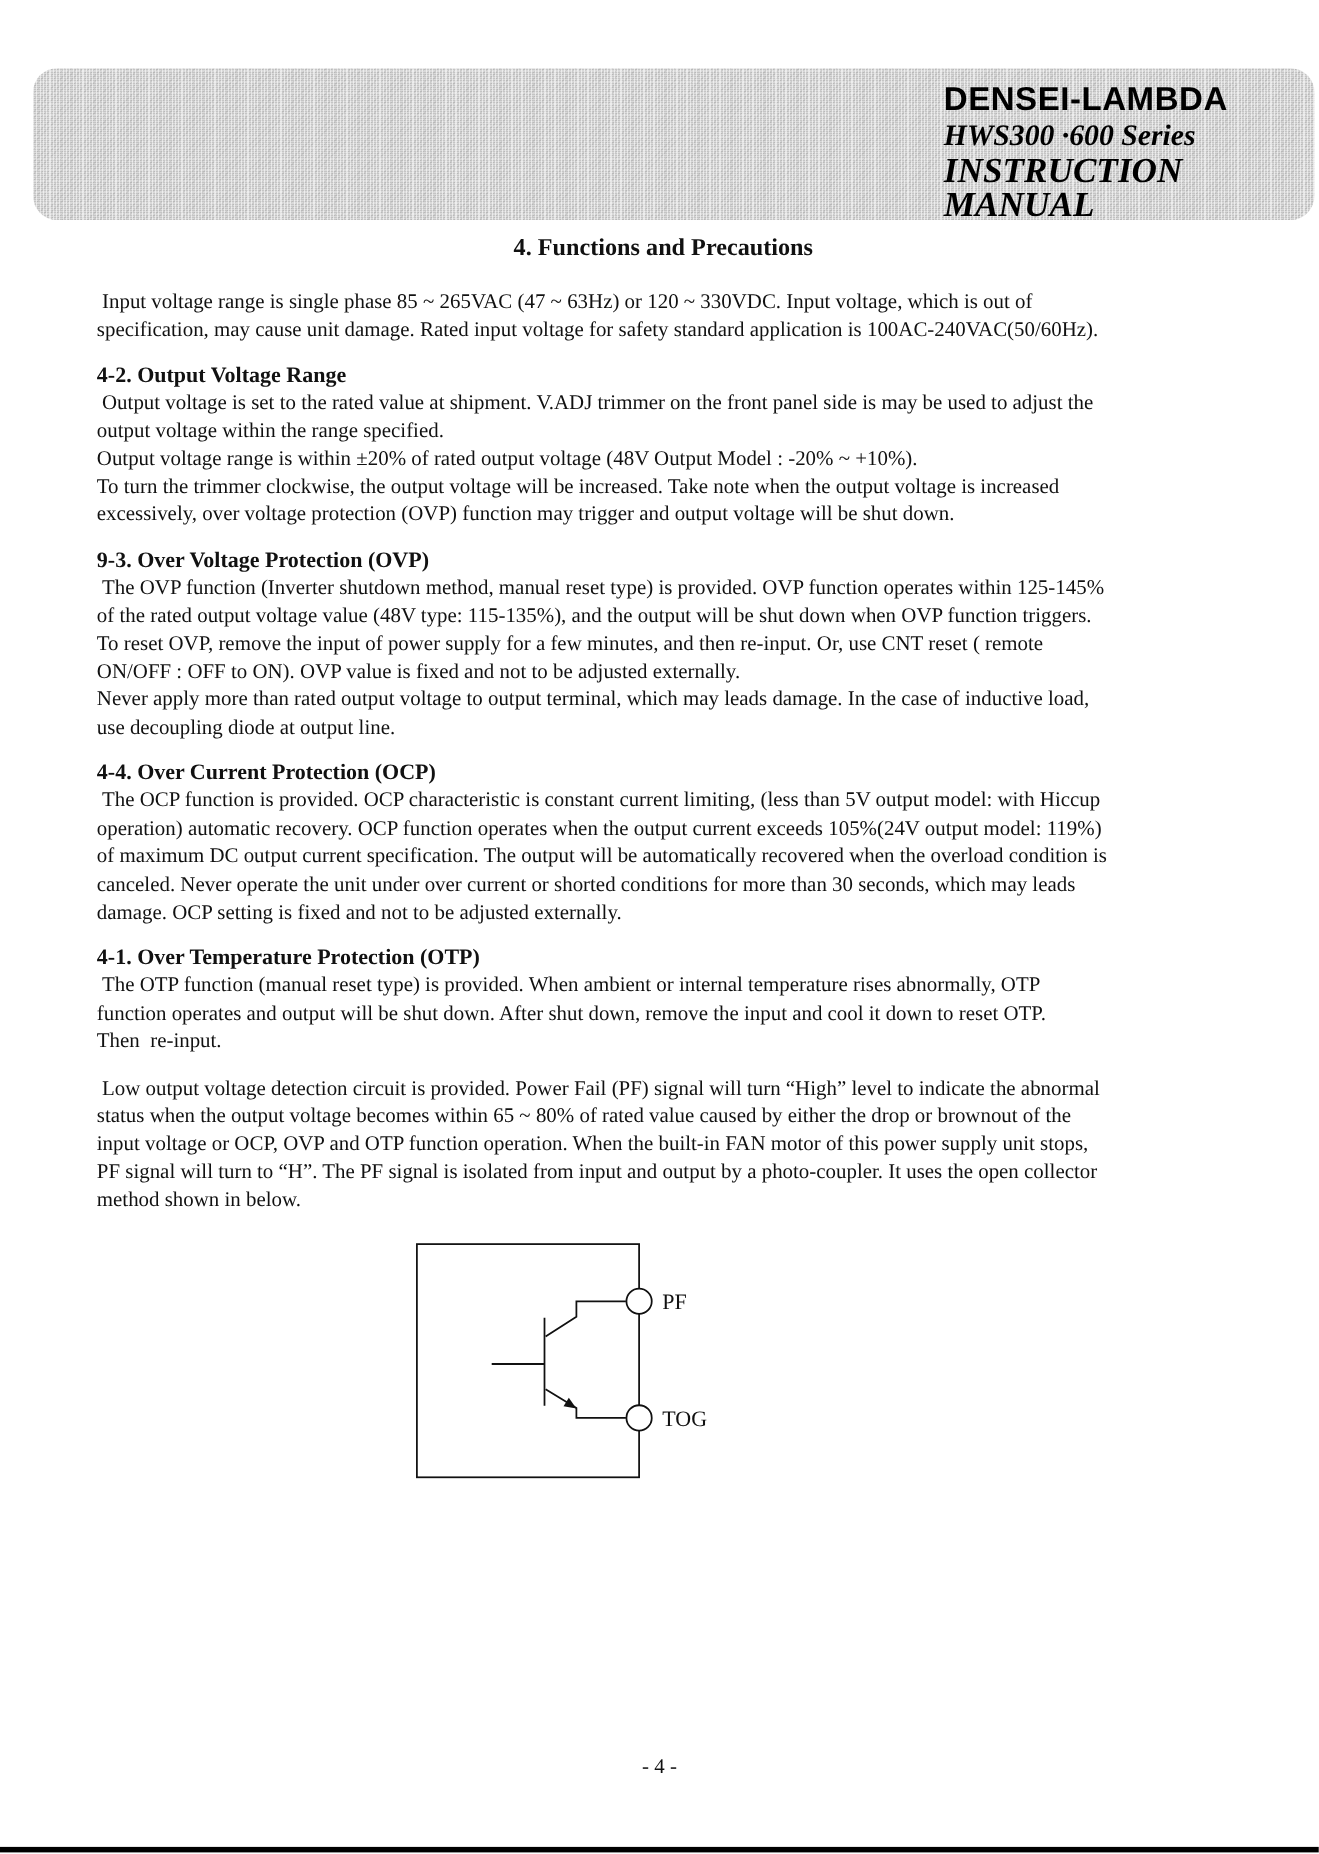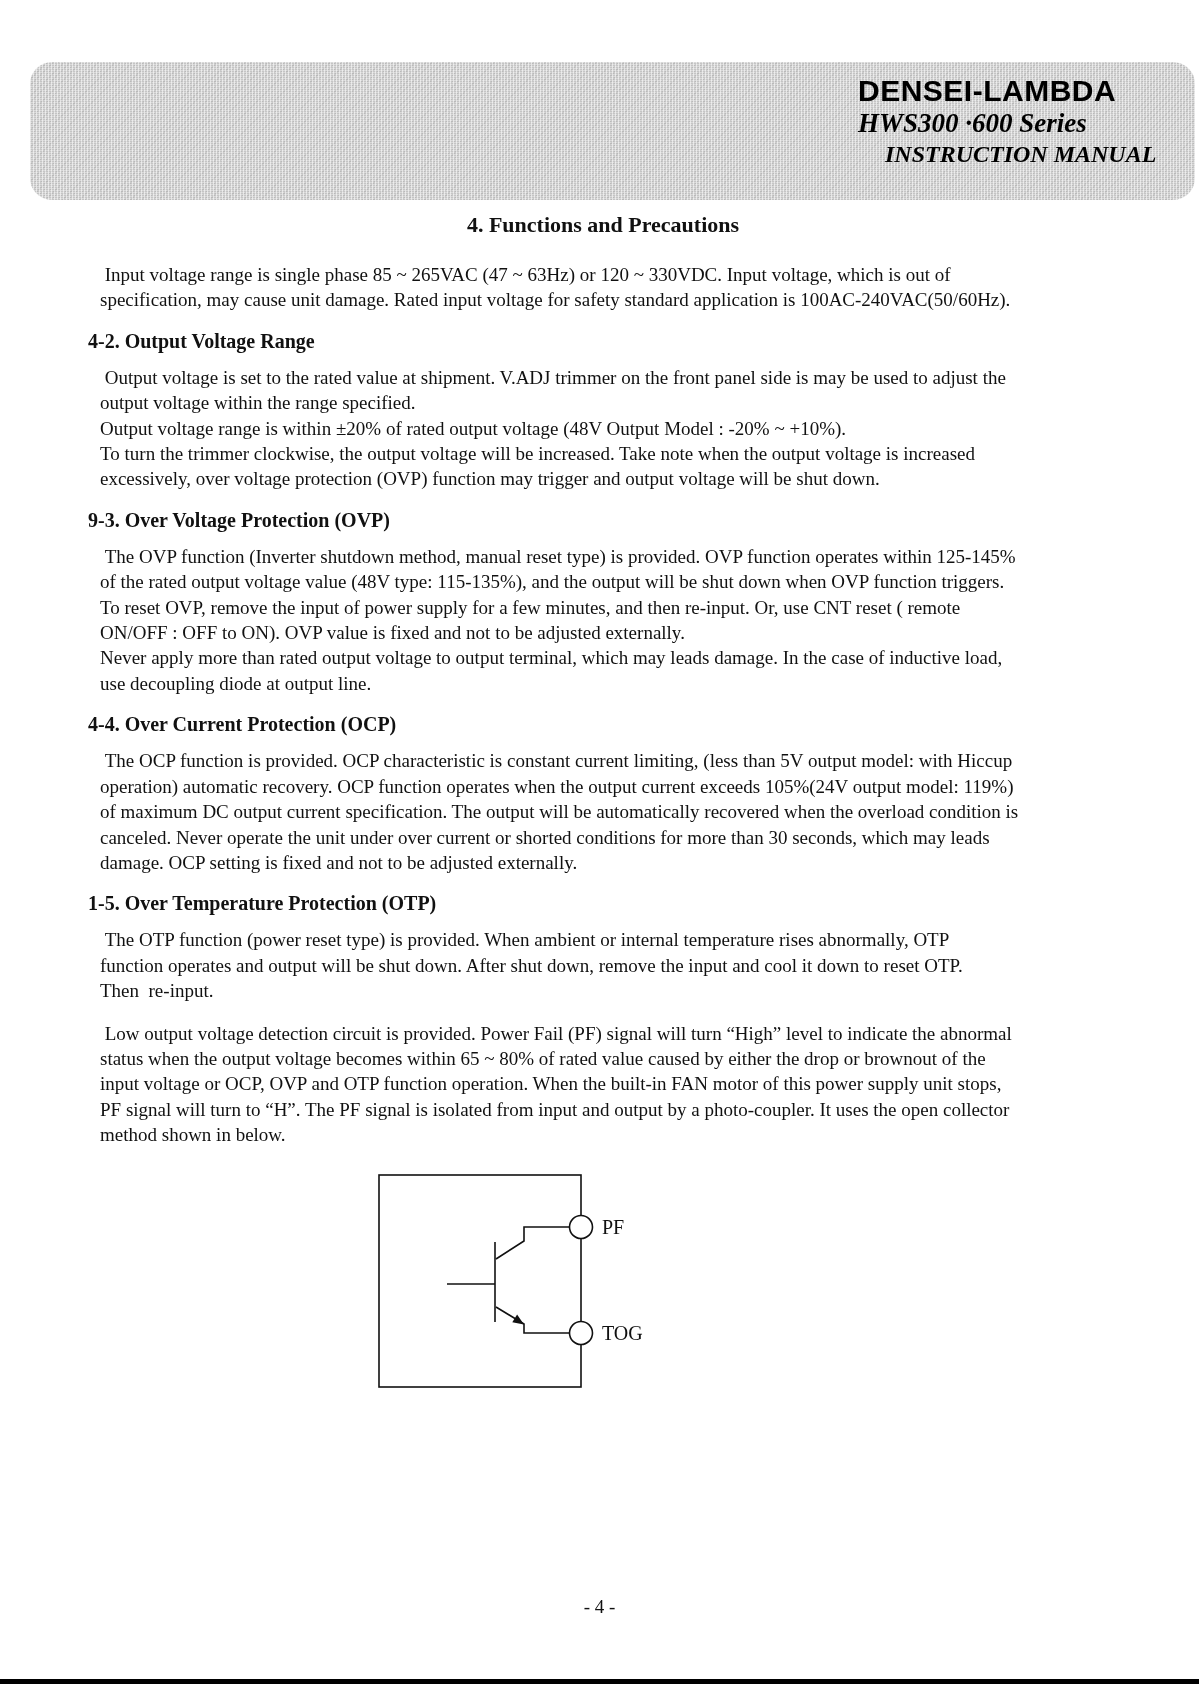--- a/index.html
+++ b/index.html
@@ -23,28 +23,28 @@
   }
   .banner-text{position:absolute;left:828px;top:12px;}
   .brand{
     font-family:"Liberation Sans", sans-serif;
     font-weight:bold;font-size:30px;line-height:34px;letter-spacing:.5px;color:#000;
   }
   .series{
     font-style:italic;font-weight:bold;font-size:27px;line-height:31px;color:#000;
   }
   .manual{
-    font-style:italic;font-weight:bold;font-size:24px;line-height:31px;color:#000;padding-left:27px;
+    font-style:italic;font-weight:bold;font-size:32px;line-height:31px;color:#000;
   }
   
   .content{position:absolute;left:88px;top:212px;width:1030px;}
   .doc-title{font-size:22px;font-weight:bold;margin:0 0 24px 0;text-align:center;}
   .section{margin:0 0 17px 0;}
   .sec-heading{font-size:20px;font-weight:bold;margin:0 0 1px 0;}
-  .sec-body{font-size:19px;line-height:25.4px;white-space:pre-wrap;margin:12px;}
+  .sec-body{font-size:19px;line-height:25.4px;white-space:pre-wrap;margin:0;}
   
   .figure-row{display:flex;align-items:flex-start;margin:26px 0 0 290px;}
   .circuit-svg{display:block;}
   .fig-annotation{margin-left:0px;padding-top:26px;font-size:20px;line-height:40px;white-space:nowrap;}
   .fig-annotation sub{font-size:13px;}
   svg text{font-family:"Liberation Serif", serif;font-size:20px;fill:#111;}
   
   .footer{position:absolute;left:0;top:1596px;width:100%;text-align:center;font-size:19px;}
   .bottom-bar{position:absolute;left:0;right:0;bottom:1px;height:5px;background:#000;}
 </style>
@@ -91,22 +91,22 @@
     <div class="section">
       <h2 class="sec-heading">4-4. Over Current Protection (OCP)</h2>
       <p class="sec-body"> The OCP function is provided. OCP characteristic is constant current limiting, (less than 5V output model: with Hiccup
 operation) automatic recovery. OCP function operates when the output current exceeds 105%(24V output model: 119%)
 of maximum DC output current specification. The output will be automatically recovered when the overload condition is
 canceled. Never operate the unit under over current or shorted conditions for more than 30 seconds, which may leads
 damage. OCP setting is fixed and not to be adjusted externally.</p>
     </div>
 
     <div class="section">
-      <h2 class="sec-heading">1-5. Over Temperature Protection (OTP)</h2>
-      <p class="sec-body"> The OTP function (power reset type) is provided. When ambient or internal temperature rises abnormally, OTP
+      <h2 class="sec-heading">4-1. Over Temperature Protection (OTP)</h2>
+      <p class="sec-body"> The OTP function (manual reset type) is provided. When ambient or internal temperature rises abnormally, OTP
 function operates and output will be shut down. After shut down, remove the input and cool it down to reset OTP.
 Then  re-input.</p>
     </div>
 
     <div class="section">
       <p class="sec-body"> Low output voltage detection circuit is provided. Power Fail (PF) signal will turn “High” level to indicate the abnormal
 status when the output voltage becomes within 65 ~ 80% of rated value caused by either the drop or brownout of the
 input voltage or OCP, OVP and OTP function operation. When the built-in FAN motor of this power supply unit stops,
 PF signal will turn to “H”. The PF signal is isolated from input and output by a photo-coupler. It uses the open collector
 method shown in below.</p>

